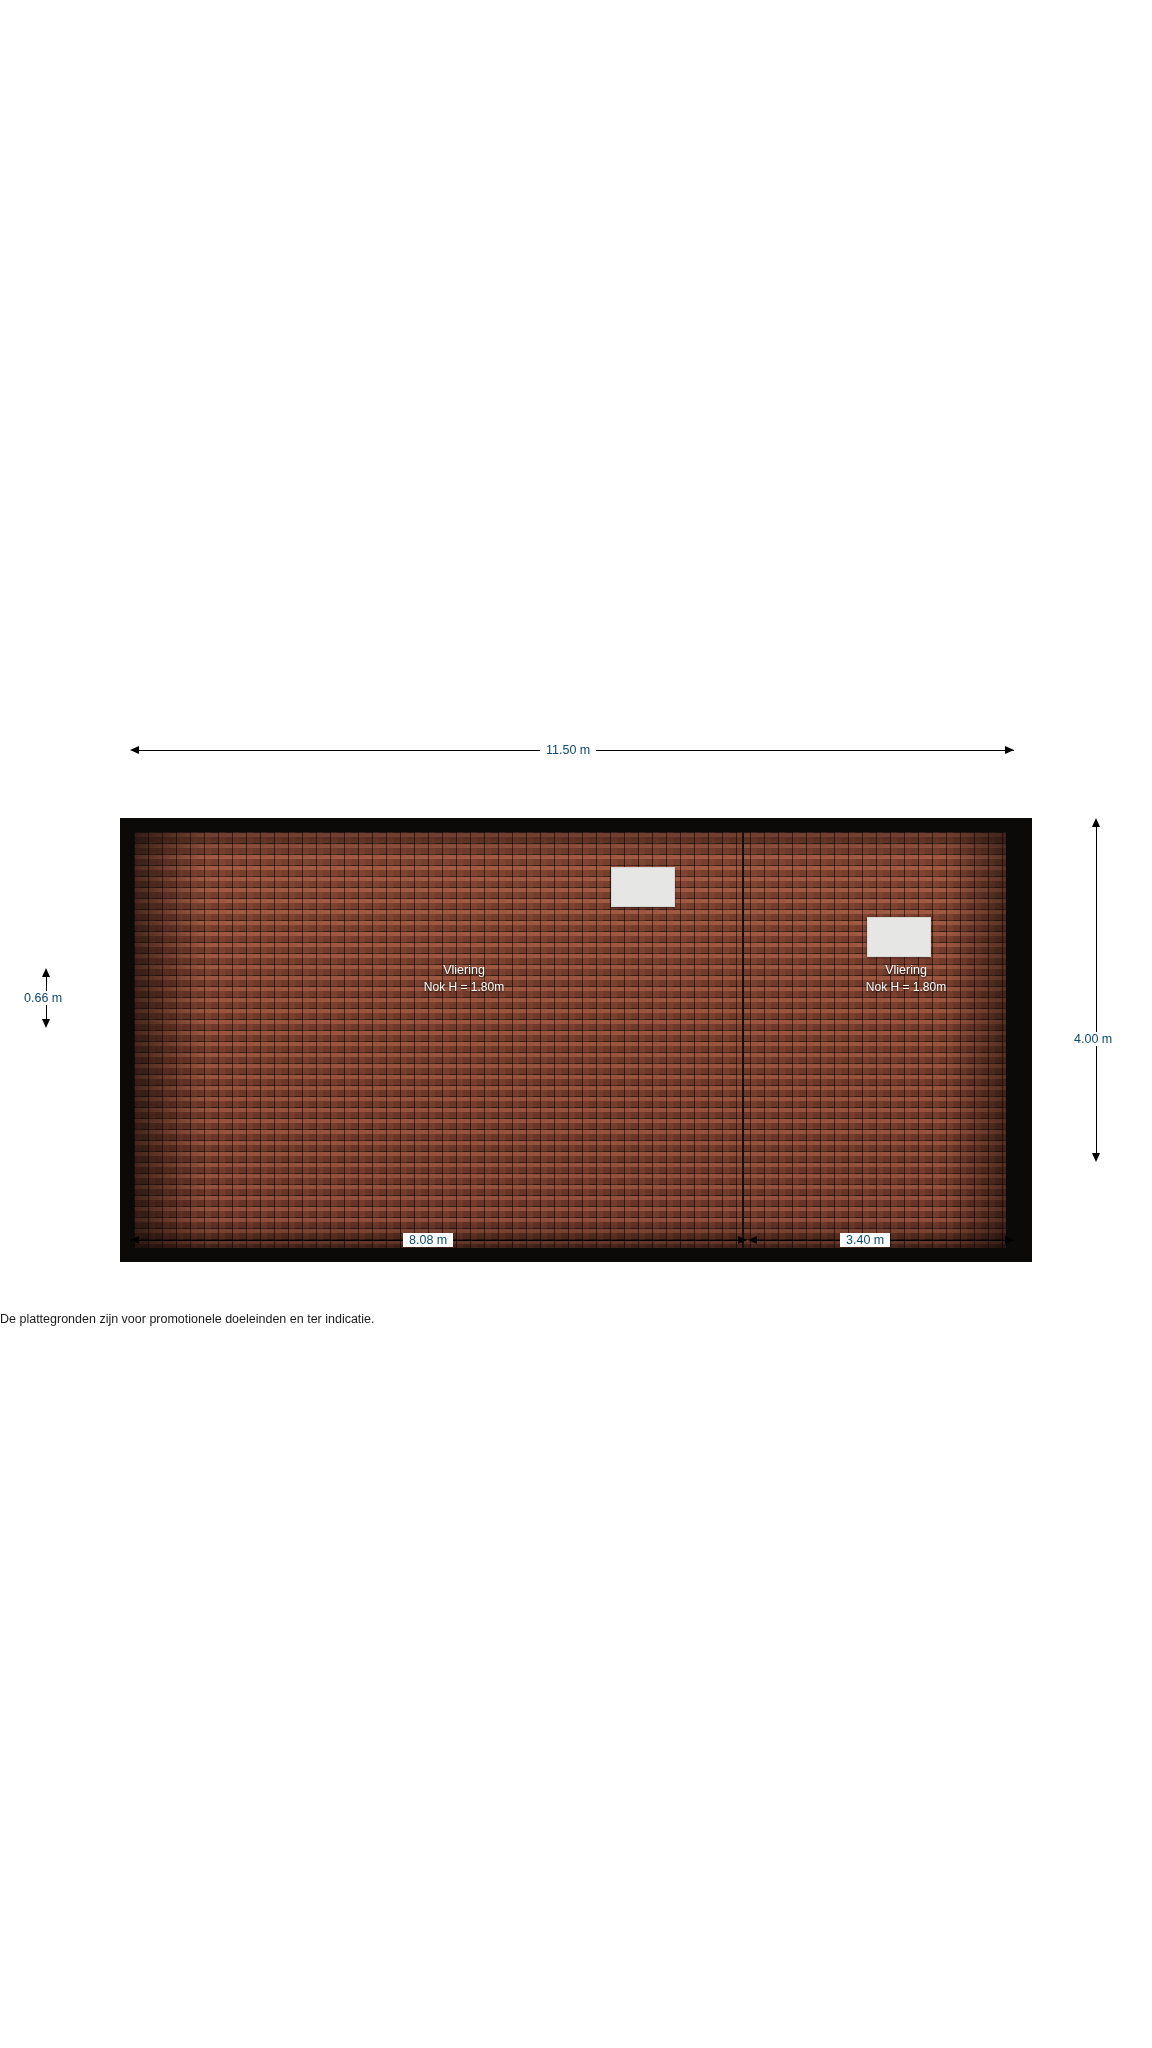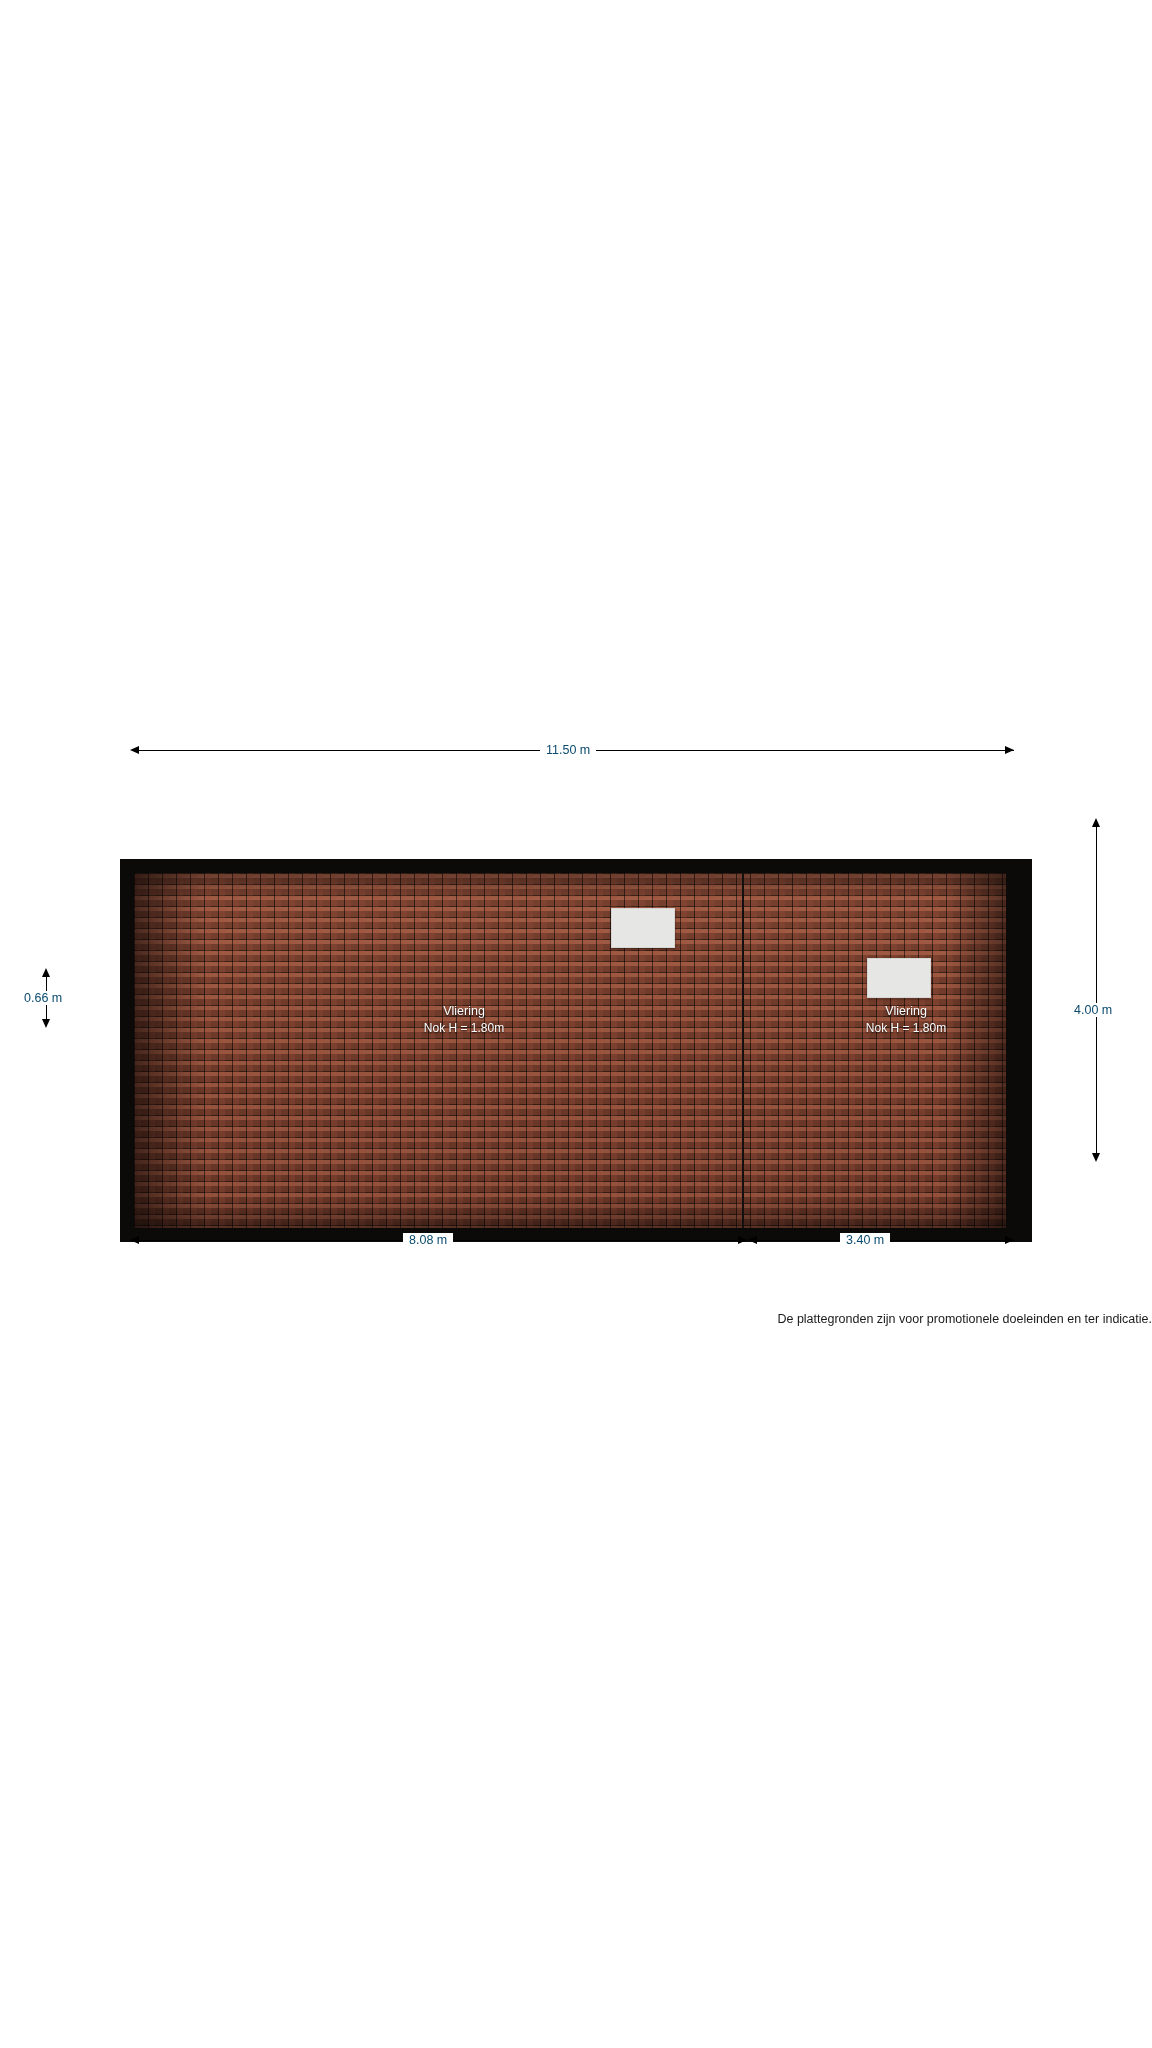--- a/index.html
+++ b/index.html
@@ -78,25 +78,24 @@
     border-right: 4px solid transparent;
     border-top: 9px solid #000;
   }
 
   
   .floorplan {
     position: absolute;
     left: 120px;
     top: 818px;
     width: 912px;
-    height: 383px;
+    height: 444px;
     background: #0c0a08;
     box-sizing: border-box;
     padding: 14px 26px 14px 14px;
-    margin-top: 41px;
   }
   .roof-area {
     position: relative;
     width: 100%;
     height: 100%;
     background-color: #7d4232;
     background-image:
       repeating-linear-gradient(to right,
         rgba(0,0,0,0.55) 0px, rgba(0,0,0,0.55) 1px,
         rgba(160,80,60,0.25) 1px, rgba(160,80,60,0.25) 7px,
@@ -183,21 +182,21 @@
   }
   .room-left  { left: 240px; top: 130px; width: 180px; }
   .room-right { left: 682px; top: 130px; width: 180px; }
 
   
   .disclaimer {
     position: absolute;
     left: 0;
     top: 1310px;
     width: 1152px;
-    text-align: right;
+    text-align: left;
     font-size: 12.5px;
     color: #1a1a1a;
     line-height: 1.5;
   }
 </style>
 </head>
 <body>
 
 <div class="page">
 
@@ -213,21 +212,21 @@
     <div class="dim-vline" style="left:46px; top:976px; height:44px;"></div>
     <div class="arrow arrow-up" style="left:42px; top:968px;"></div>
     <div class="arrow arrow-down" style="left:42px; top:1019px;"></div>
     <div class="dim-label" style="left:18px; top:991px;">0.66 m</div>
   </div>
 
   <div>
     <div class="dim-vline" style="left:1096px; top:826px; height:328px;"></div>
     <div class="arrow arrow-up" style="left:1092px; top:818px;"></div>
     <div class="arrow arrow-down" style="left:1092px; top:1153px;"></div>
-    <div class="dim-label" style="left:1068px; top:1003px; background:#fff;">4.00 m</div>
+    <div class="dim-label" style="left:1068px; top:1032px; background:#fff;">4.00 m</div>
   </div>
 
   <div class="floorplan">
     <div class="roof-area">
       <div class="roof-shade-left"></div>
       <div class="roof-shade-right"></div>
       <div class="roof-shade-top"></div>
       <div class="roof-shade-bottom"></div>
 
       <div class="divider-wall"></div>

